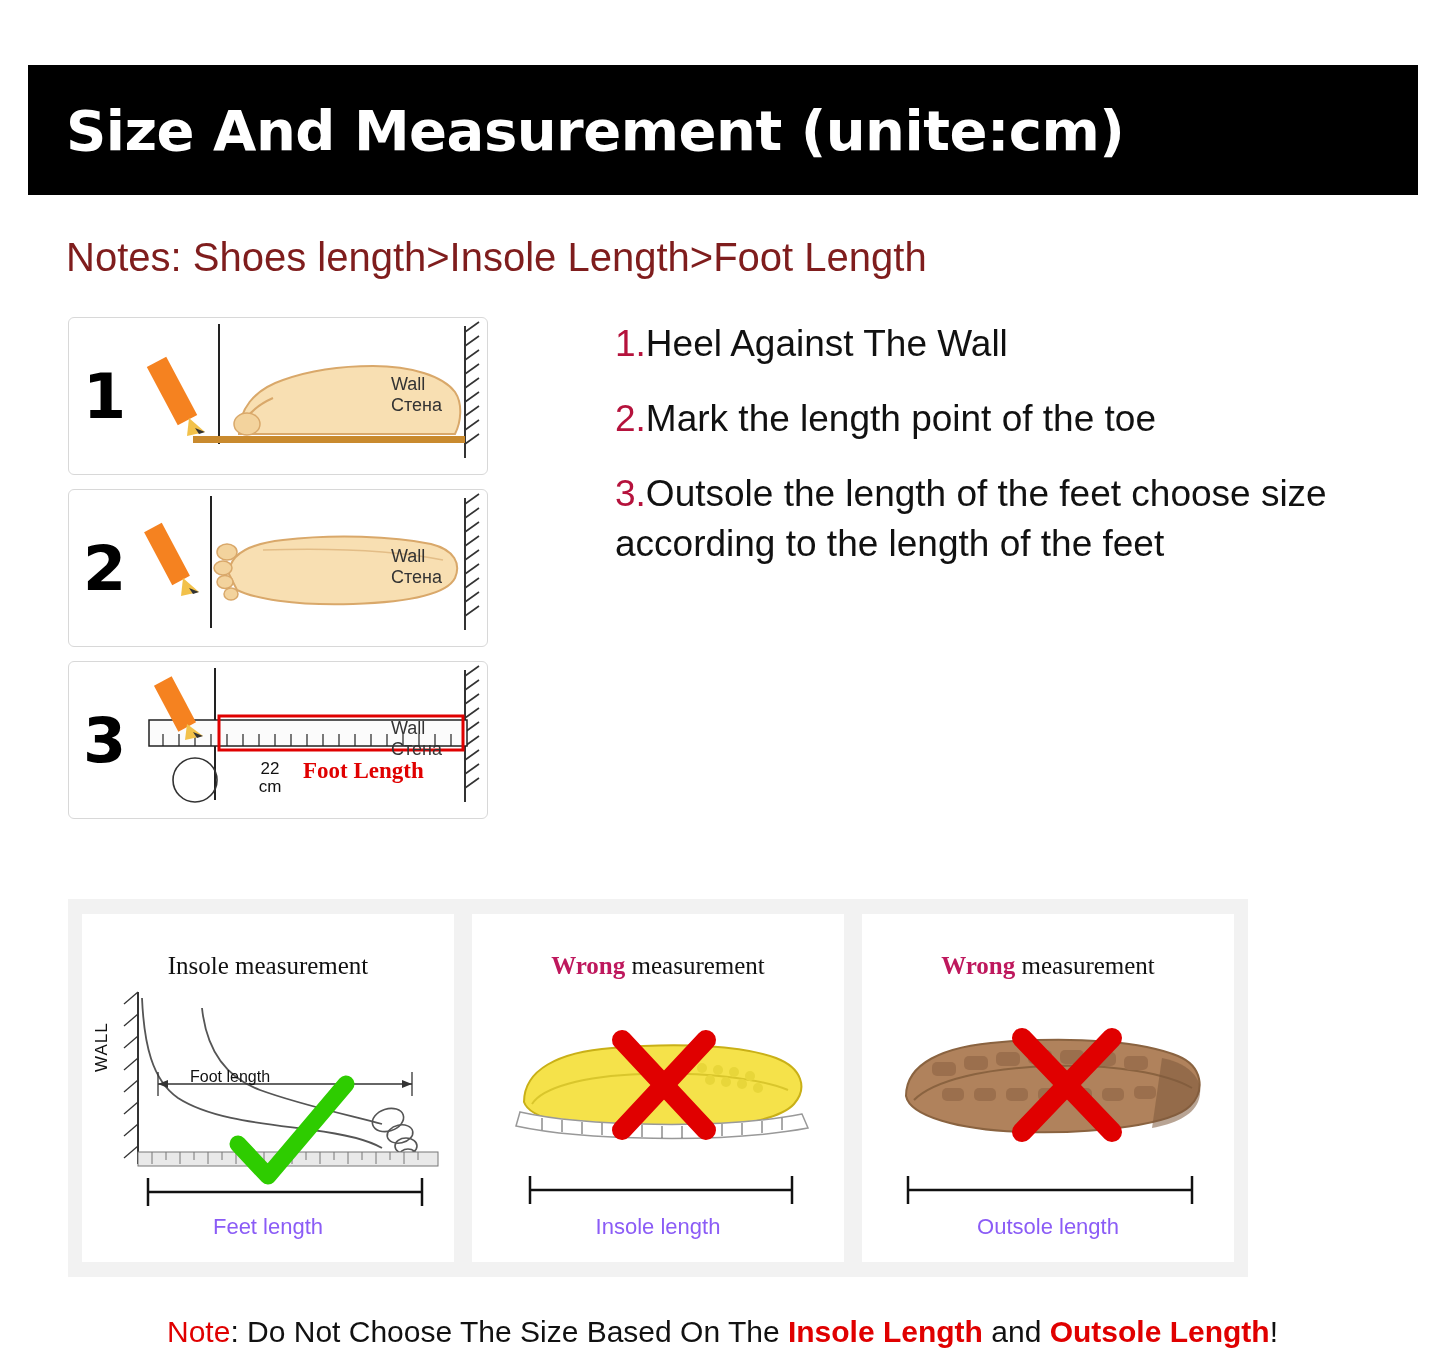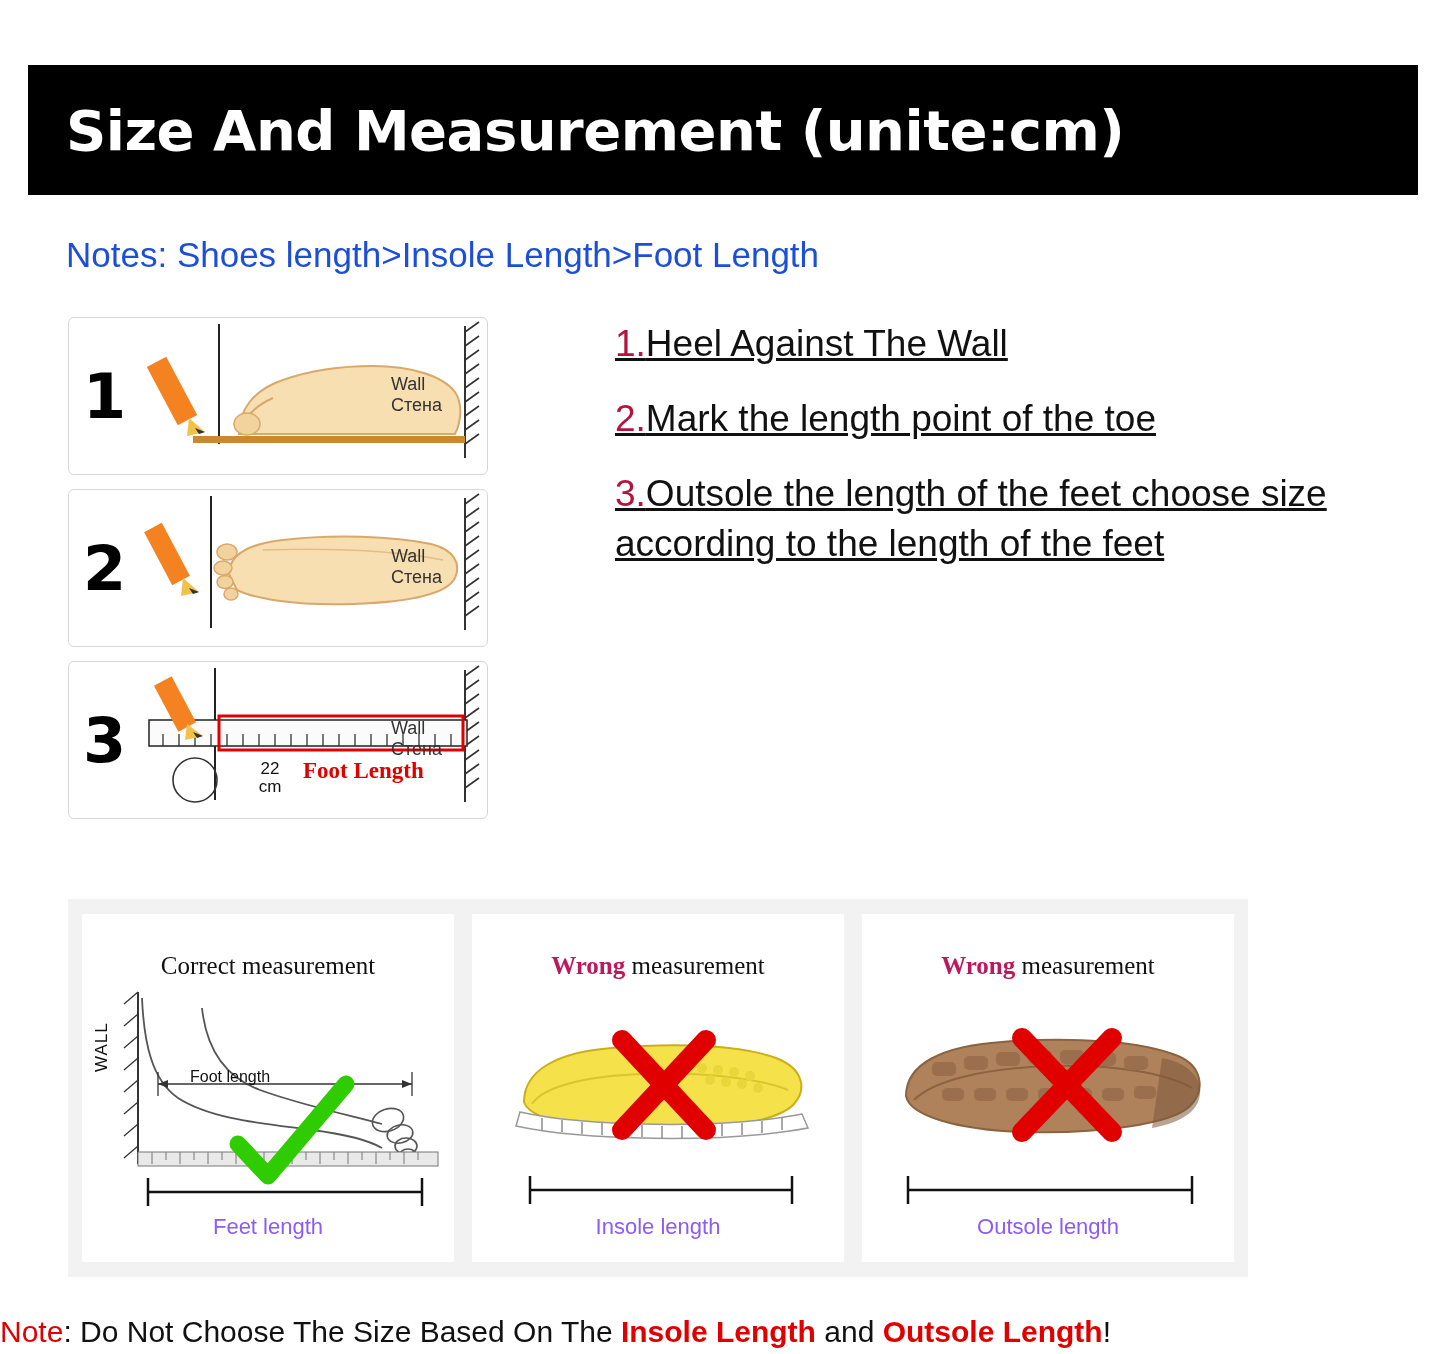--- a/index.html
+++ b/index.html
@@ -41,22 +41,22 @@
     letter-spacing: -0.5px;
     margin-left: 38px;
     font-family: "DejaVu Sans", sans-serif;
   }
 
   
   .notes-line {
     position: absolute;
     left: 66px;
     top: 208px;
-    font-size: 35px;
-    color: #1d4ed8;
+    font-size: 40px;
+    color: #7f1d1d;
     font-family: "Liberation Sans", sans-serif;
   }
 
   
   .steps {
     position: absolute;
     left: 68px;
     top: 290px;
     width: 422px;
   }
@@ -102,21 +102,20 @@
     left: 615px;
     top: 292px;
     width: 800px;
   }
   .instr {
     font-size: 37px;
     color: #111;
     line-height: 1.33;
     margin-bottom: 26px;
     font-family: "Liberation Sans", sans-serif;
-    text-decoration: underline;
   }
   .instr .num {
     color: #b5123c;
   }
 
   
   .compare {
     position: absolute;
     left: 68px;
     top: 872px;
@@ -164,21 +163,21 @@
     width: 100%;
     height: 250px;
   }
 
   
   .footer-note {
     position: absolute;
     left: 0;
     top: 1288px;
     width: 1445px;
-    text-align: left;
+    text-align: center;
     font-size: 30px;
     font-family: "Liberation Sans", sans-serif;
     color: #111;
   }
   .footer-note .red {
     color: #e00000;
   }
   .footer-note .red-b {
     color: #e00000;
     font-weight: bold;
@@ -346,21 +345,21 @@
     </div>
     <div class="instr">
       <span class="num">3.</span><span>Outsole the length of the feet choose size according to the length of the feet</span>
     </div>
   </div>
 
   <div class="compare">
 
     <div class="cmp-card">
       <div class="cmp-title">
-        <span>Correct</span><span> measurement</span>
+        <span>Insole</span><span> measurement</span>
       </div>
       <div class="cmp-art">
         <svg width="372" height="250" viewBox="0 0 372 250">
 
           <line x1="56" y1="8" x2="56" y2="180" stroke="#333" stroke-width="2"></line>
           <g stroke="#333" stroke-width="1.3">
             <line x1="42" y1="20" x2="56" y2="8"></line>
             <line x1="42" y1="42" x2="56" y2="30"></line>
             <line x1="42" y1="64" x2="56" y2="52"></line>
             <line x1="42" y1="86" x2="56" y2="74"></line>

